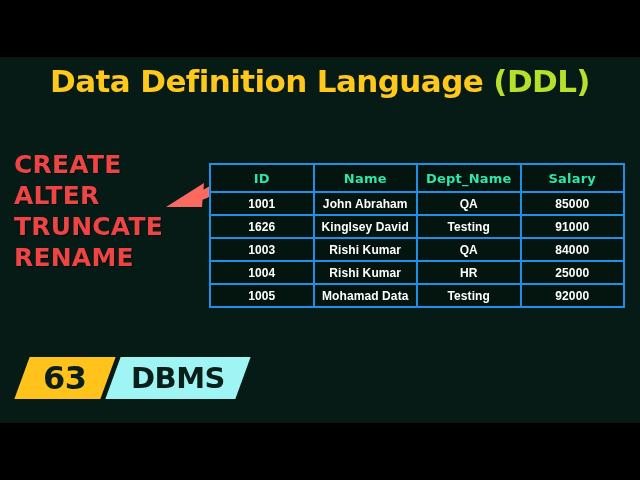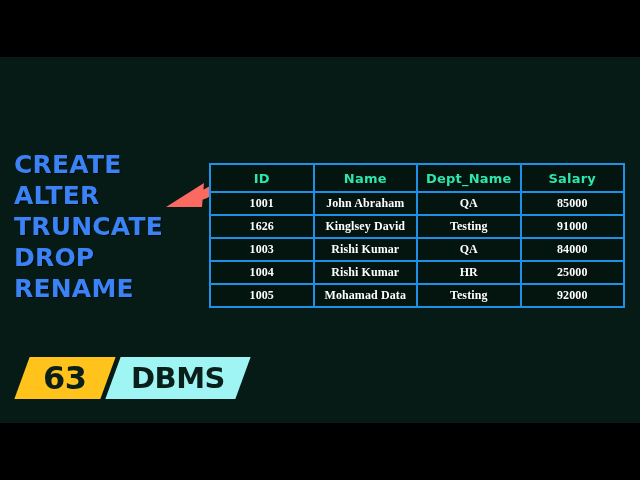--- a/index.html
+++ b/index.html
@@ -69,21 +69,21 @@
   }
 
   
   #command-list {
     position: absolute;
     left: 14px;
     top: 92px;
     width: 190px;
   }
   #command-list .cmd {
-    color: #3b82f6;
+    color: #ef4444;
     font-family: "DejaVu Sans", sans-serif;
     font-weight: bold;
     font-size: 25px;
     line-height: 31px;
     letter-spacing: 0.2px;
     white-space: nowrap;
     text-shadow: 1px 1px 0 rgba(0,0,0,0.55);
   }
 
   
@@ -106,21 +106,21 @@
   #emp-table th {
     color: #2EE6A8;
     font-family: "DejaVu Sans", sans-serif;
     font-weight: bold;
     font-size: 13px;
     height: 26px;
     letter-spacing: 0.2px;
   }
   #emp-table td {
     color: #FFFFFF;
-    font-family: Liberation Serif, serif;
+    font-family: Liberation Sans, sans-serif;
     font-weight: bold;
     font-size: 12px;
     letter-spacing: 0.1px;
   }
 
   
   #badge {
     position: absolute;
     left: 22px;
     top: 300px;
@@ -156,33 +156,35 @@
     letter-spacing: -0.5px;
   }
 </style>
 </head>
 <body>
 
 <div id="slide">
 
   <div id="content">
 
+    <div id="title-row">
+      <span class="title-main">Data Definition Language </span><span class="title-accent">(DDL)</span>
+    </div>
 
     <svg id="arrow-icon" viewBox="0 0 130 58" xmlns="http://www.w3.org/2000/svg">
       <path d="M125,18 C122,44 108,50 99,42 C90,34 96,20 84,18 C70,16 64,32 48,34" stroke="#FA6A61" stroke-width="9" fill="none" stroke-linecap="round"></path>
       <path d="M16,45 L54,21 L52,45 Z" fill="#FA6A61"></path>
     </svg>
 
     <div id="commands-label">DDL Commands</div>
 
     <div id="command-list">
       <div class="cmd">CREATE</div>
       <div class="cmd">ALTER</div>
       <div class="cmd">TRUNCATE</div>
-      <div class="cmd">DROP</div>
       <div class="cmd">RENAME</div>
     </div>
 
     <table id="emp-table">
       <thead>
         <tr>
           <th>ID</th>
           <th>Name</th>
           <th>Dept_Name</th>
           <th>Salary</th>

